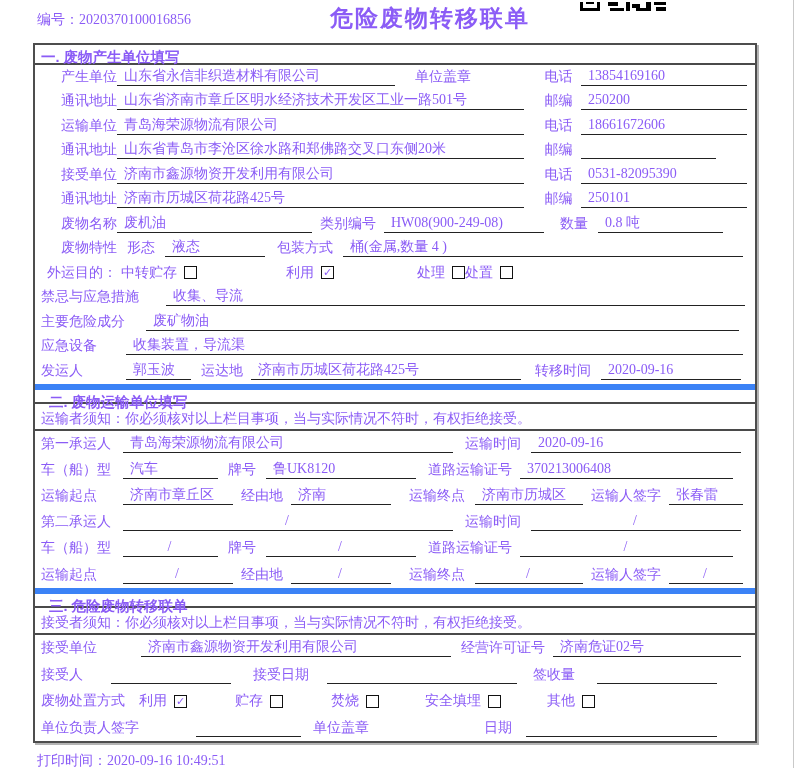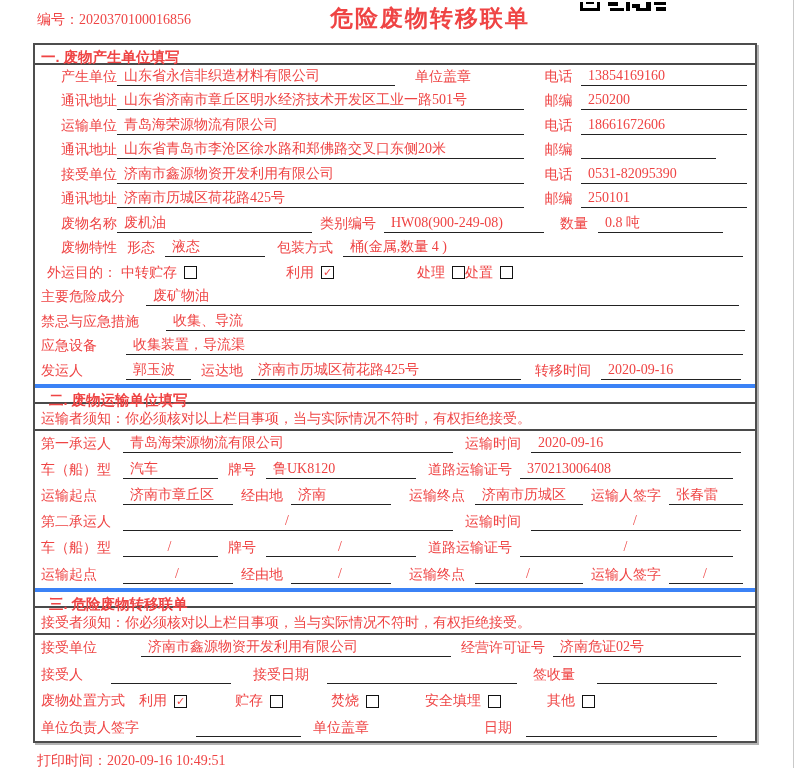--- a/index.html
+++ b/index.html
@@ -1,40 +1,40 @@
 <!DOCTYPE html>
 <html><head>
 <meta charset="utf-8">
 <style>
   * { margin:0; padding:0; box-sizing:border-box; }
   html,body { background:#ffffff; }
   .page {
     position:relative; width:796px; height:768px; background:#fff;
     font-family:"Liberation Serif","DejaVu Serif",serif;
-    color:#ef4444; font-size:14px; overflow:hidden;
+    color:#8b5cf6; font-size:14px; overflow:hidden;
   }
   .serial { position:absolute; left:37px; top:11px; font-size:14px; white-space:nowrap; }
   .title {
     position:absolute; left:330px; top:3px; font-size:23px; font-weight:bold;
     font-family:Liberation Mono, monospace; letter-spacing:2px; white-space:nowrap;
   }
   .qr { position:absolute; left:580px; top:0; }
   .edge { position:absolute; right:2px; top:0; width:1px; height:768px; background:#c9c9c9; }
 
   .doc {
     position:absolute; left:33px; top:43px; width:724px;
     border:2px solid #4d4d4d; background:#fff;
     box-shadow:2px 2px 0 #b4b4b4;
   }
   .sec-h {
     height:20px; padding:3px 6px 0 6px; font-size:14.5px; font-weight:bold;
     font-family:"Liberation Sans","DejaVu Sans",sans-serif;
     border-bottom:2px solid #4a4a4a; white-space:nowrap;
   }
-  .sec-h.bt { border-top:4px solid #3b82f6;padding-left:14px; }
+  .sec-h.bt { border-top:6px solid #3b82f6;padding-left:14px; }
   .notice { height:27px; padding:6px 6px 0 6px; border-bottom:2px solid #4a4a4a; white-space:nowrap; }
 
   .row { display:flex; align-items:flex-end; padding:0 8px 4px 6px; }
   .h245 { height:24.5px; } .h262 { height:26.2px; } .h265 { height:26.5px; }
   .lbl { white-space:nowrap; flex:0 0 auto; }
   .u {
     display:inline-block; border-bottom:1px solid #222; white-space:nowrap;
     padding:0 2px 0 7px; min-height:18px; line-height:18px; overflow:hidden;
   }
   .grow { flex:1 1 auto; }
@@ -171,27 +171,27 @@
         <span>处理</span>
         <span class="cb"></span>
       </span>
       <span class="opt" style="">
         <span>处置</span>
         <span class="cb"></span>
       </span>
     </div>
 
     <div class="row h245">
+      <span class="lbl w125">禁忌与应急措施</span>
+      <span class="u grow" style="margin-right:2px">收集、导流</span>
+    </div>
+
+    <div class="row h245">
       <span class="lbl w105">主要危险成分</span>
       <span class="u grow" style="margin-right:8px">废矿物油</span>
-    </div>
-
-    <div class="row h245">
-      <span class="lbl w125">禁忌与应急措施</span>
-      <span class="u grow" style="margin-right:2px">收集、导流</span>
     </div>
 
     <div class="row h245">
       <span class="lbl w85">应急设备</span>
       <span class="u grow" style="margin-right:4px">收集装置，导流渠</span>
     </div>
 
     <div class="row h245">
       <span class="lbl w85">发运人</span>
       <span class="u" style="width:65px">郭玉波</span>

